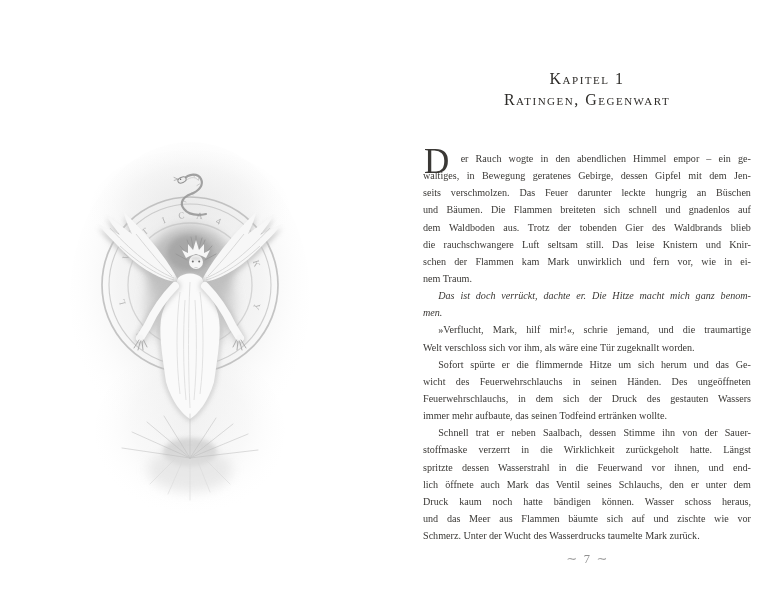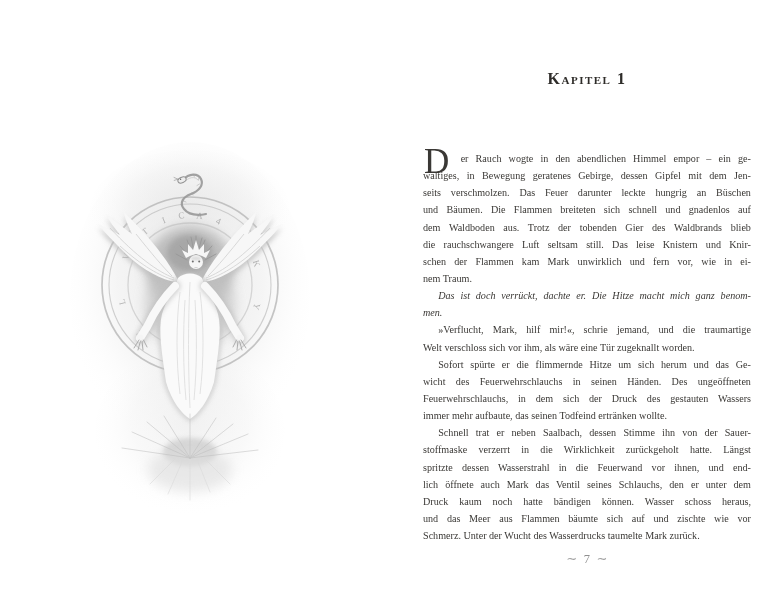--- a/index.html
+++ b/index.html
@@ -13,21 +13,21 @@
     width:771px;height:600px;position:relative;overflow:hidden;
     background:#ffffff;
     font-family:"Liberation Serif", serif;
   }
   
   .illustration{position:absolute;left:62px;top:132px;width:306px;height:410px;}
   
   .chapter-heading{
     position:absolute;left:423px;top:68px;width:328px;
     text-align:center;color:var(--heading);
-    font-variant:small-caps;font-weight:700;
+    font-variant:small-caps;font-weight:400;
     font-size:16px;line-height:21px;letter-spacing:1.5px;
   }
   .body-text{position:absolute;left:423px;top:150px;width:328px;color:var(--body-text);}
   .line{
     width:366px;height:17.15px;overflow:hidden;
     font-size:11.3px;line-height:17.15px;
     transform:scaleX(0.896);transform-origin:0 0;
     text-align:justify;text-align-last:justify;
   }
   .line.par-end{text-align:left;text-align-last:left;}
@@ -225,20 +225,21 @@
         <path d="M128,332 L128,368"></path>
         <path d="M136,330 L148,360"></path>
       <path d="M112,328 L88,352"></path>
         <path d="M144,328 L168,352"></path>
     </g>
   </g>
 </svg>
 
 <div class="chapter-heading">
   <div>Kapitel 1</div>
+  <div>Ratingen, Gegenwart</div>
 </div>
 
 <div class="body-text">
   <div class="dropcap">D</div>
   <div id="paragraphs">
       <div class="line dropline">er Rauch wogte in den abendlichen Himmel empor – ein ge-</div>
       <div class="line">waltiges, in Bewegung geratenes Gebirge, dessen Gipfel mit dem Jen-</div>
       <div class="line">seits verschmolzen. Das Feuer darunter leckte hungrig an Büschen</div>
       <div class="line">und Bäumen. Die Flammen breiteten sich schnell und gnadenlos auf</div>
       <div class="line">dem Waldboden aus. Trotz der tobenden Gier des Waldbrands blieb</div>

